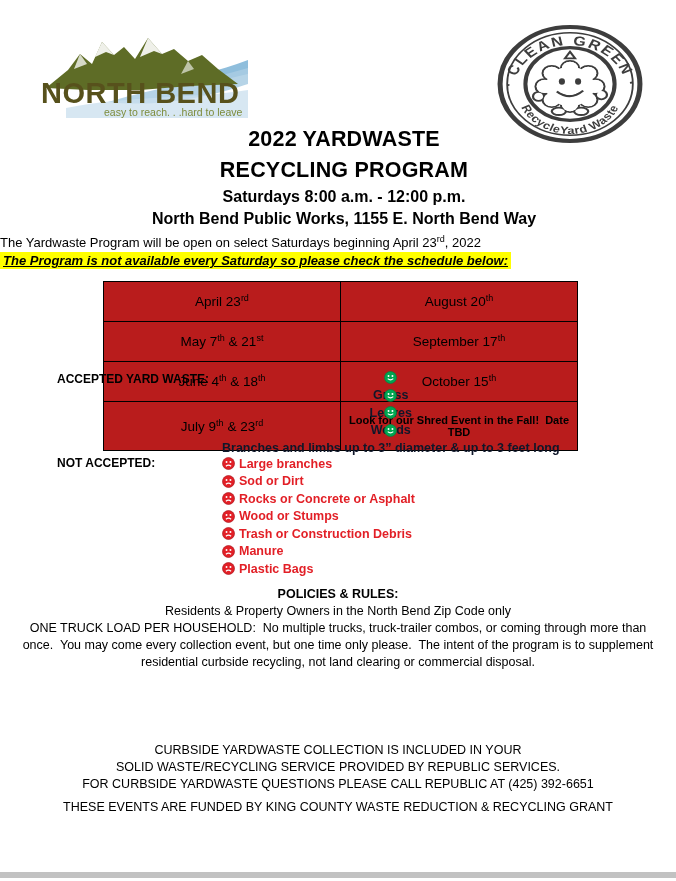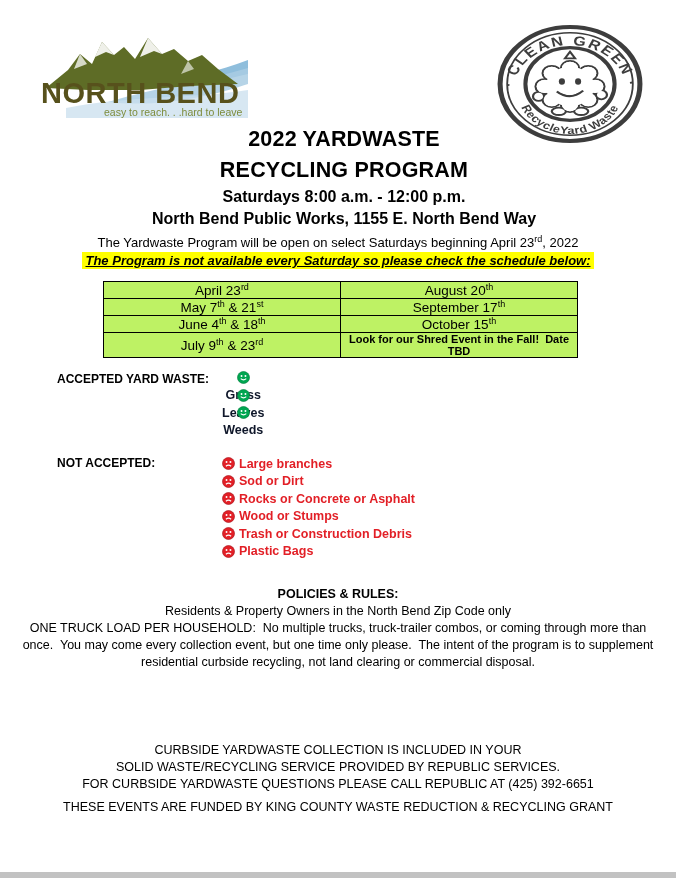--- a/index.html
+++ b/index.html
@@ -9,31 +9,31 @@
     font-family:"Liberation Sans", sans-serif; color:#000; overflow:hidden;
   }
   
   .nb-logo { position:absolute; left:40px; top:24px; width:208px; height:94px; }
   .cg-stamp { position:absolute; left:494px; top:22px; width:152px; height:124px; }
   
   .title-block { position:absolute; top:124px; left:12px; right:0; text-align:center; }
   .title-line { font-size:21.5px; font-weight:bold; line-height:31px; letter-spacing:.2px; }
   .subtitle-line { font-size:16px; font-weight:bold; line-height:22px; }
   
-  .intro { position:absolute; top:234px; left:0; right:0; text-align:center; font-size:13px; line-height:17px; }
+  .intro { position:absolute; top:234px; left:0; right:0; text-align:left; font-size:13px; line-height:17px; }
   .intro sup, td sup { font-size:9px; line-height:0; }
   .hl {
     display:inline-block; margin-top:1px; background:#FFFF00; font-weight:bold; font-style:italic;
     text-decoration:underline; padding:0 3px; font-size:13px;
   }
   
   .schedule { position:absolute; top:281px; left:103px; border-collapse:collapse; }
   .schedule td {
-    width:237px; height:17px; border:1.4px solid #000; background:#bef264;
-    text-align:center; vertical-align:middle; font-size:13.5px; padding:0 2px;
+    width:237px; height:17px; border:1.4px solid #000; background:#b91c1c;
+    text-align:center; vertical-align:middle; font-size:13.5px; padding:12px 2px;
   }
   .schedule td.note { font-size:11px; font-weight:bold; white-space:pre-wrap; }
   
   .list-section { position:absolute; left:57px; display:flex; }
   .list-section.accepted { top:371px; }
   .list-section.notaccepted { top:455px; }
   .list-label { width:165px; font-size:12px; font-weight:bold; padding-top:1px; }
   .list-items .li { display:flex; align-items:center; gap:4px; height:17.5px; font-size:12.5px; font-weight:bold; }
   .accepted .li { color:#0f172a;flex-direction:column; }
   .notaccepted .li { color:#E21F26; }
@@ -180,20 +180,29 @@
         </div>
       <div class="li">
           <svg class="ic" viewBox="0 0 16 16">
             <circle cx="8" cy="8" r="7.4" fill="#00A651" stroke="#00813F" stroke-width="0.8"></circle>
             <circle cx="5.6" cy="6.2" r="1.2" fill="#fff"></circle>
             <circle cx="10.4" cy="6.2" r="1.2" fill="#fff"></circle>
             <path d="M4.6 9.4 Q8 12.6 11.4 9.4" stroke="#fff" stroke-width="1.4" fill="none"></path>
           </svg>
           <span>Weeds</span>
         </div>
+      <div class="li">
+          <svg class="ic" viewBox="0 0 16 16">
+            <circle cx="8" cy="8" r="7.4" fill="#00A651" stroke="#00813F" stroke-width="0.8"></circle>
+            <circle cx="5.6" cy="6.2" r="1.2" fill="#fff"></circle>
+            <circle cx="10.4" cy="6.2" r="1.2" fill="#fff"></circle>
+            <path d="M4.6 9.4 Q8 12.6 11.4 9.4" stroke="#fff" stroke-width="1.4" fill="none"></path>
+          </svg>
+          <span>Branches and limbs up to 3” diameter &amp; up to 3 feet long</span>
+        </div>
     </div>
   </div>
 
   <div class="list-section notaccepted">
     <div class="list-label">NOT ACCEPTED:</div>
     <div class="list-items">
       <div class="li">
           <svg class="ic" viewBox="0 0 16 16">
             <circle cx="8" cy="8" r="7.4" fill="#E21F26" stroke="#A8131A" stroke-width="0.8"></circle>
             <circle cx="5.6" cy="6.2" r="1.2" fill="#fff"></circle>
@@ -230,20 +239,29 @@
           <span>Wood or Stumps</span>
         </div>
       <div class="li">
           <svg class="ic" viewBox="0 0 16 16">
             <circle cx="8" cy="8" r="7.4" fill="#E21F26" stroke="#A8131A" stroke-width="0.8"></circle>
             <circle cx="5.6" cy="6.2" r="1.2" fill="#fff"></circle>
             <circle cx="10.4" cy="6.2" r="1.2" fill="#fff"></circle>
             <path d="M4.8 11.4 Q8 8.6 11.2 11.4" stroke="#fff" stroke-width="1.4" fill="none"></path>
           </svg>
           <span>Trash or Construction Debris</span>
+        </div>
+      <div class="li">
+          <svg class="ic" viewBox="0 0 16 16">
+            <circle cx="8" cy="8" r="7.4" fill="#E21F26" stroke="#A8131A" stroke-width="0.8"></circle>
+            <circle cx="5.6" cy="6.2" r="1.2" fill="#fff"></circle>
+            <circle cx="10.4" cy="6.2" r="1.2" fill="#fff"></circle>
+            <path d="M4.8 11.4 Q8 8.6 11.2 11.4" stroke="#fff" stroke-width="1.4" fill="none"></path>
+          </svg>
+          <span>Manure</span>
         </div>
       <div class="li">
           <svg class="ic" viewBox="0 0 16 16">
             <circle cx="8" cy="8" r="7.4" fill="#E21F26" stroke="#A8131A" stroke-width="0.8"></circle>
             <circle cx="5.6" cy="6.2" r="1.2" fill="#fff"></circle>
             <circle cx="10.4" cy="6.2" r="1.2" fill="#fff"></circle>
             <path d="M4.8 11.4 Q8 8.6 11.2 11.4" stroke="#fff" stroke-width="1.4" fill="none"></path>
           </svg>
           <span>Plastic Bags</span>
         </div>

